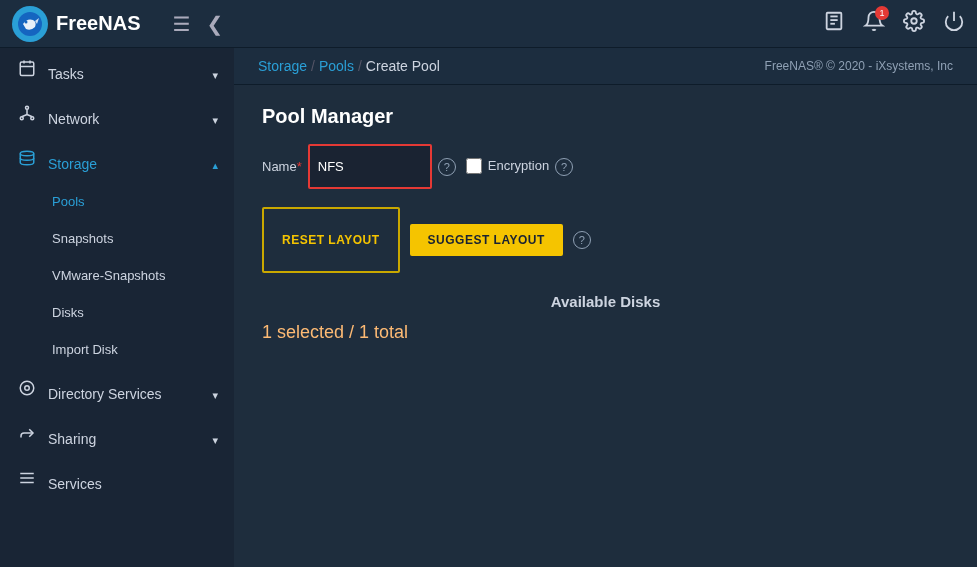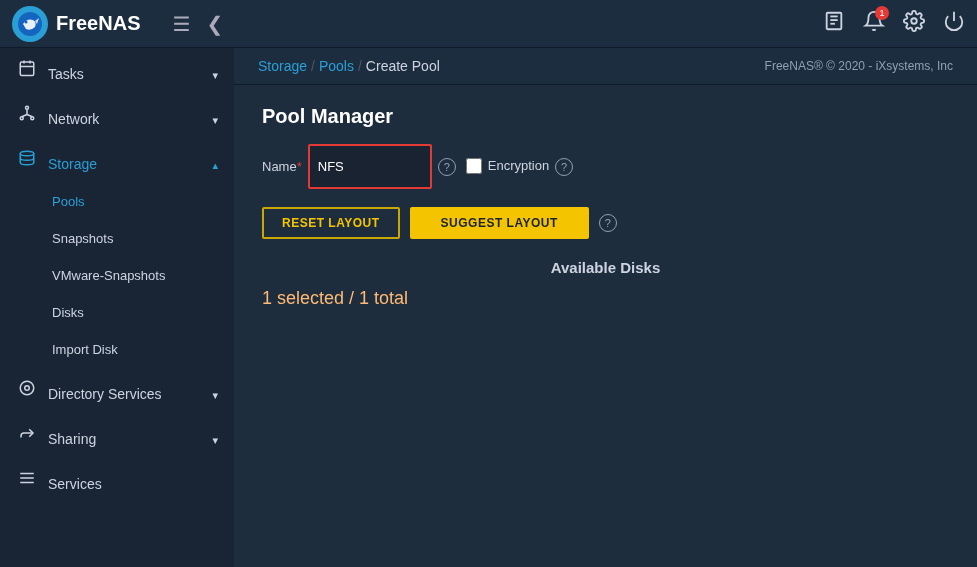--- a/index.html
+++ b/index.html
@@ -118,26 +118,26 @@
       width: 16px; height: 16px; accent-color: #2a9fd6; cursor: pointer;
     }
     .enc-label { font-size: 13px; color: #cdd4e0; }
 
     
     .buttons-row {
       display: flex; align-items: center; gap: 10px; margin-bottom: 20px;
     }
     .btn-reset {
       background: transparent; border: 2px solid #c9a800; color: #f5c400;
-      font-size: 12px; font-weight: 700; padding: 7px 18px; cursor: pointer;
+      font-size: 12px; font-weight: 700; padding: 24px 18px; cursor: pointer;
       letter-spacing: 0.5px; border-radius: 2px;
     }
     .btn-suggest {
       background: #f5c400; border: none; color: #1a2332;
-      font-size: 12px; font-weight: 700; padding: 9px 31px; cursor: pointer;
+      font-size: 12px; font-weight: 700; padding: 9px 18px; cursor: pointer;
       letter-spacing: 0.5px; border-radius: 2px;
     }
 
     
     .available-disks-title {
       font-size: 15px; font-weight: 600; color: #cdd4e0;
       text-align: center; margin-bottom: 12px;
     }
     .disks-table {
       width: 100%; border-collapse: collapse;

